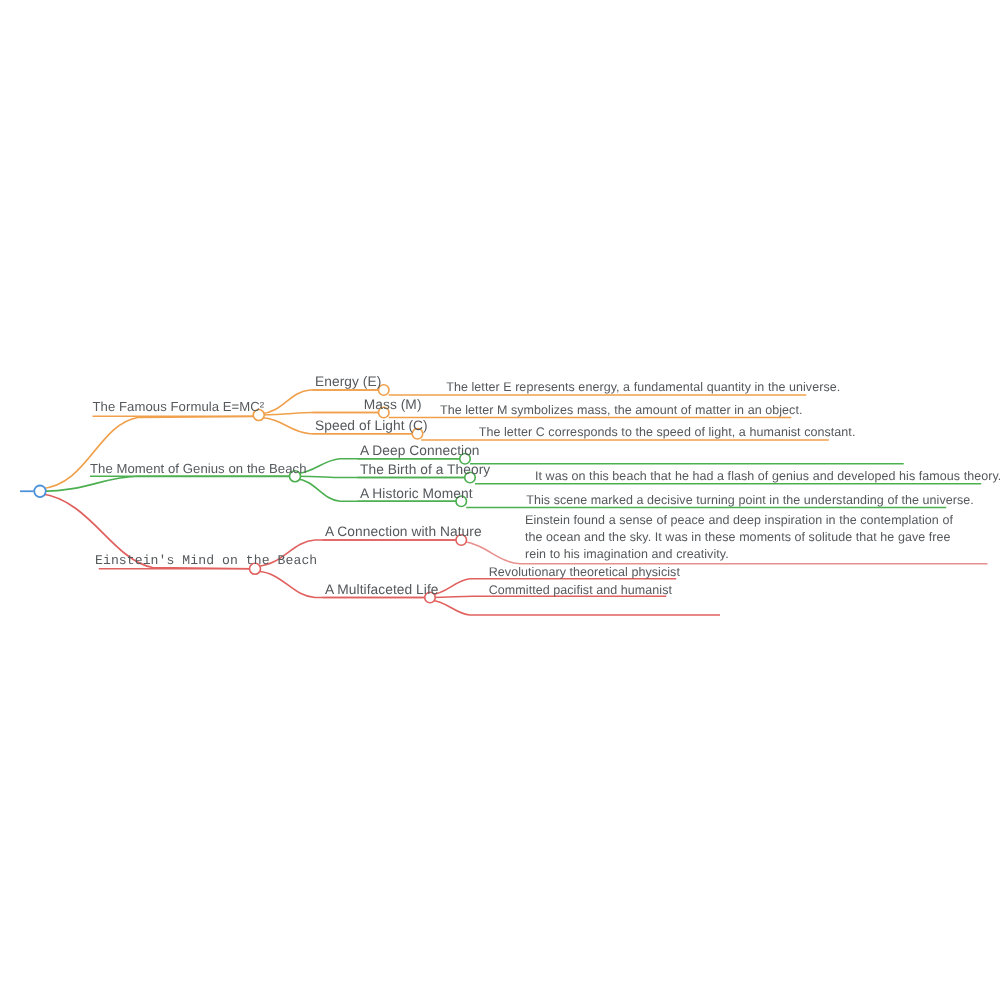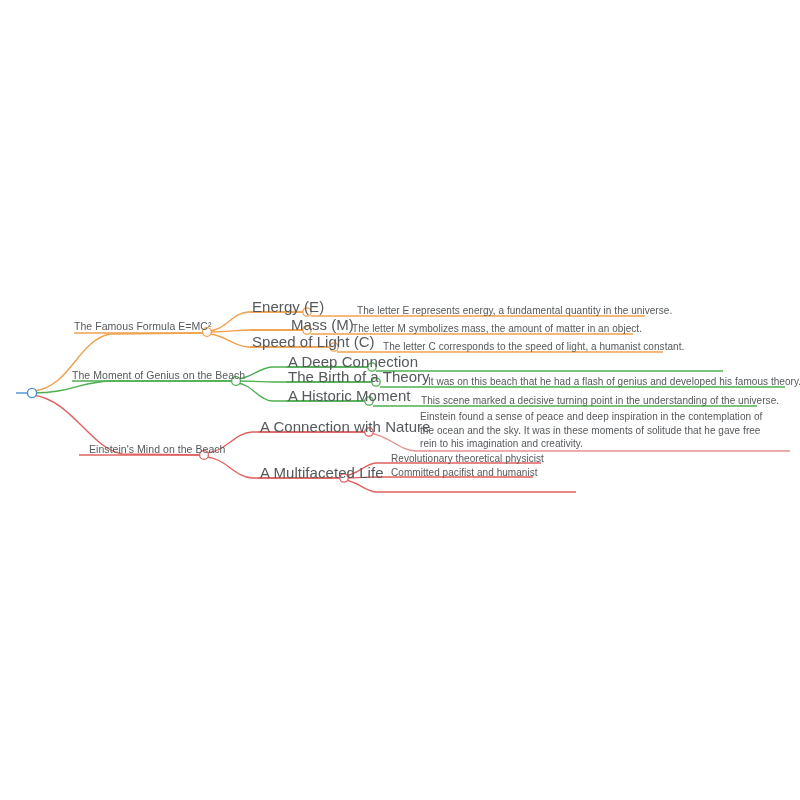--- a/index.html
+++ b/index.html
@@ -25,21 +25,21 @@
     font-size:10.5px;
     line-height:13px;
     white-space:nowrap;
     letter-spacing:0.05px;
   }
   .mm-label.wrap{
     white-space:normal;
     line-height:13.5px;
   }
   .mm-label.lvl1{ font-size:10.5px; }
-  .mm-label.lvl2{ font-size:15px; }
+  .mm-label.lvl2{ font-size:11px; }
   .mm-label.lvl3{ font-size:10px; }
 </style>
 </head>
 <body>
 
 <div id="mindmap-root">
 
   <svg id="mm-canvas" viewBox="0 0 800 800" xmlns="http://www.w3.org/2000/svg">
 
     <line x1="16" y1="393" x2="27" y2="393" stroke="#4a90d9" stroke-width="1.4"></line>
@@ -119,21 +119,21 @@
 
   <div class="mm-label lvl1" style="left:72px; top:369px;">The Moment of Genius on the Beach</div>
 
   <div class="mm-label lvl2" style="left:288px; top:355px;">A Deep Connection</div>
   <div class="mm-label lvl2" style="left:288px; top:370px;">The Birth of a Theory</div>
   <div class="mm-label lvl2" style="left:288px; top:389px;">A Historic Moment</div>
 
   <div class="mm-label lvl3" style="left:428px; top:375px;">It was on this beach that he had a flash of genius and developed his famous theory.</div>
   <div class="mm-label lvl3" style="left:421px; top:394px;">This scene marked a decisive turning point in the understanding of the universe.</div>
 
-  <div class="mm-label lvl1" style="left:89px; top:443px;">Einstein's Mind on the Beach</div>
+  <div class="mm-label lvl1" style="left:76px; top:443px;font-family:Liberation Mono, monospace;">Einstein's Mind on the Beach</div>
 
   <div class="mm-label lvl2" style="left:260px; top:420px;">A Connection with Nature</div>
   <div class="mm-label lvl2" style="left:260px; top:466px;">A Multifaceted Life</div>
 
   <div class="mm-label lvl3 wrap" style="left:420px; top:410px; width:350px;">Einstein found a sense of peace and deep inspiration in the contemplation of the ocean and the sky. It was in these moments of solitude that he gave free rein to his imagination and creativity.</div>
 
   <div class="mm-label lvl3" style="left:391px; top:452px;">Revolutionary theoretical physicist</div>
   <div class="mm-label lvl3" style="left:391px; top:466px;">Committed pacifist and humanist</div>
 
 </div>

